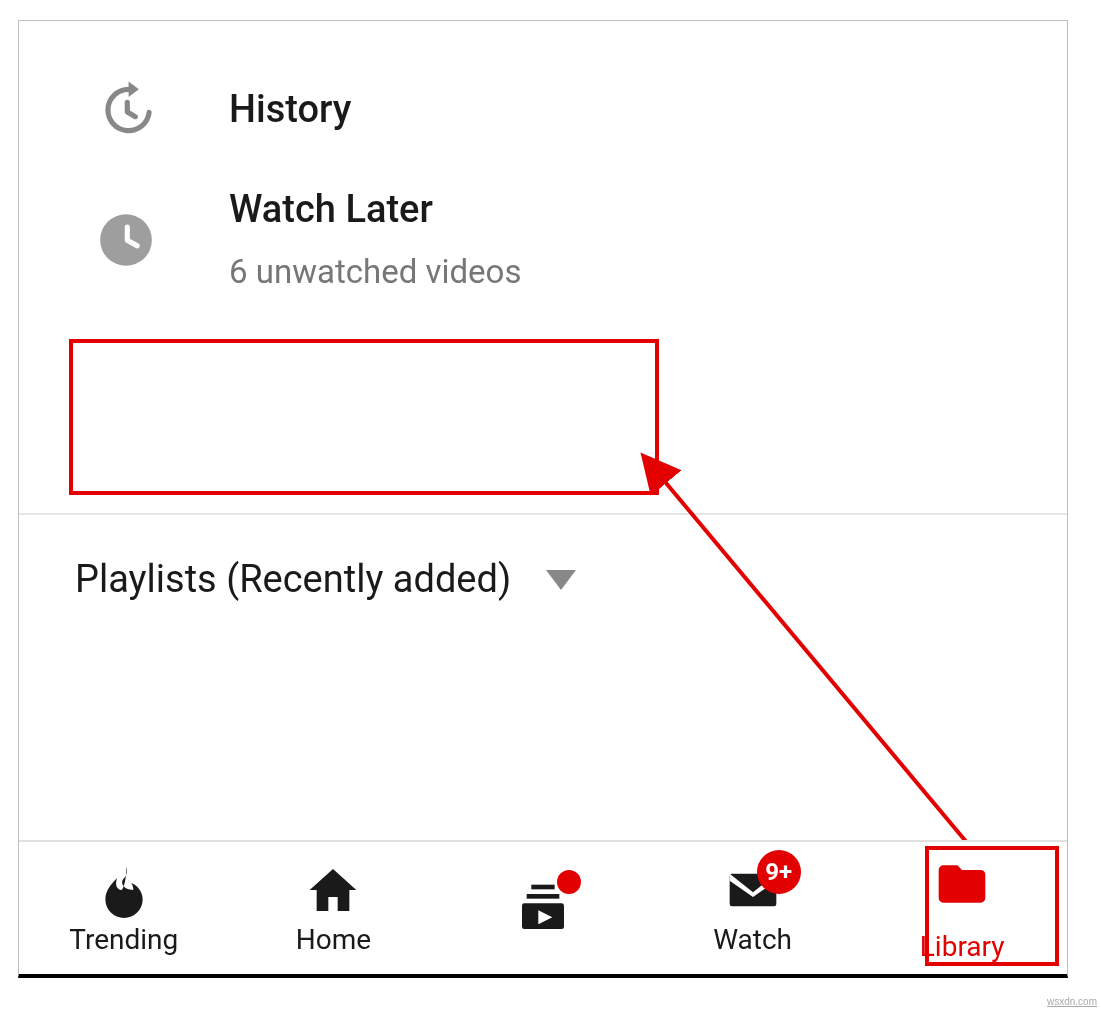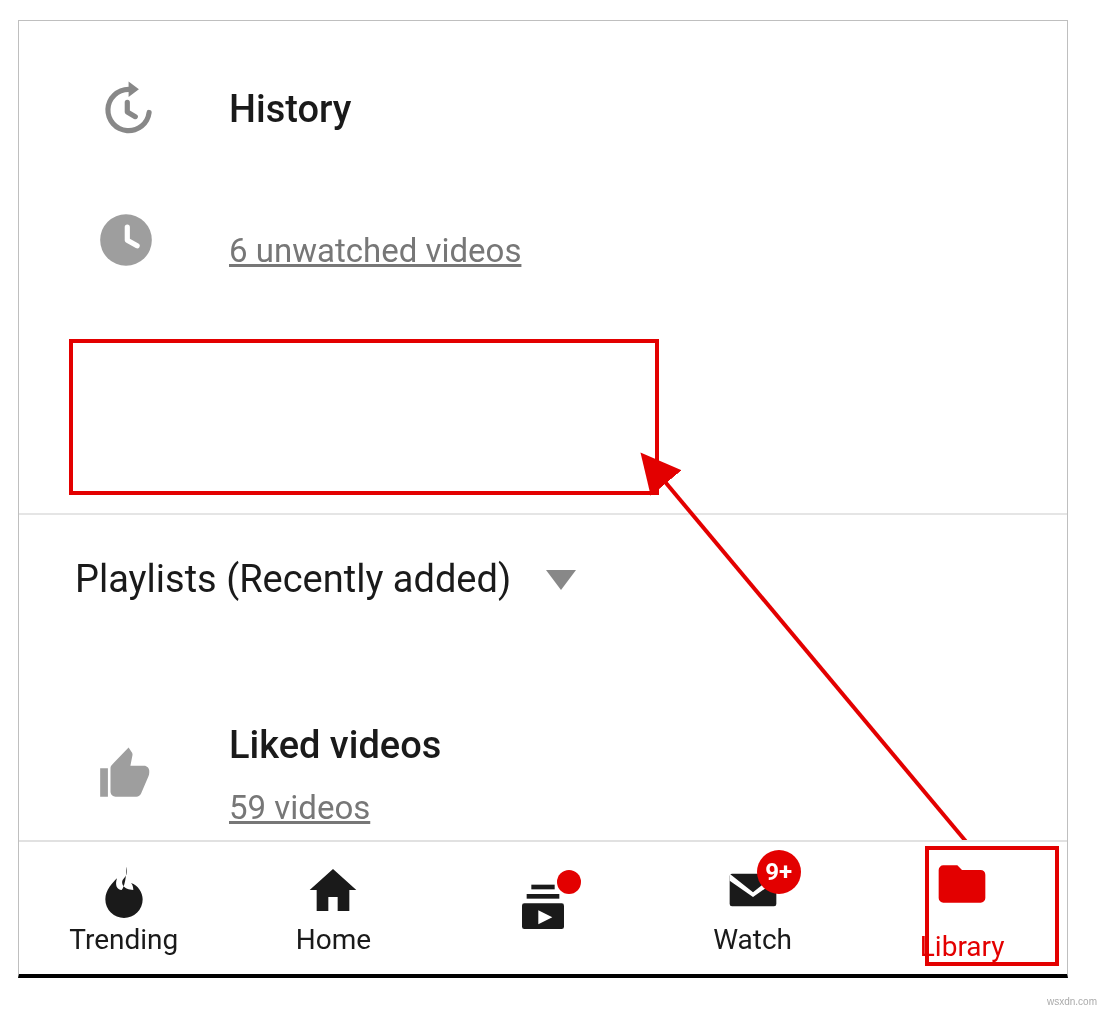--- a/index.html
+++ b/index.html
@@ -27,21 +27,20 @@
   .row .icon { width:62px; height:62px; flex:0 0 62px; margin-right:72px; }
   .row .txt { display:flex; flex-direction:column; }
   .title {
     font: 500 38px/1.1 Roboto, Arial, sans-serif;
     color:#1a1a1a;
   }
   .sub {
     font: 400 33px/1.2 Roboto, Arial, sans-serif;
     color:#777;
     margin-top:21px;
-    text-decoration:underline;
   }
   .row-history { height:90px; margin-top:44px;text-align:center; }
   .row-myvideos { height:90px; margin-top:44px; }
   .row-watchlater { height:150px; margin-top:10px; }
   .row-liked { height:150px; margin-top:40px; }
 
   .hl-box1 {
     position:absolute;
     left:50px; top:318px;
     width:590px; height:156px;
@@ -129,21 +128,21 @@
     position:absolute;
     right:30px; bottom:30px;
     font:italic 700 30px/1 Arial, sans-serif;
     color:#8FBF3F;
     letter-spacing:1px;
     user-select:none;
     opacity:.9;
   }
   .footnote {
     position:absolute; right:4px; bottom:2px;
-    font:10px Arial,sans-serif; color:#aaa;
+    font:10px Arial,sans-serif; color:#aaa;text-decoration:underline;
   }
 </style>
 </head>
 <body>
 
 <div class="frame">
   <div class="panel">
 
     <div class="section-top">
       <div class="row row-history">
@@ -160,47 +159,35 @@
 
 
       <div class="row row-watchlater">
         <span class="icon">
           <svg viewBox="0 0 24 24" width="62" height="62">
             <circle cx="12" cy="12" r="10" fill="#9e9e9e"></circle>
             <path fill="#fff" d="M12.5 6a1 1 0 0 1 1 1v4.5l3.3 1.9a1 1 0 1 1-1 1.74l-3.8-2.2a1 1 0 0 1-.5-.87V7a1 1 0 0 1 1-1z"></path>
           </svg>
         </span>
         <div class="txt">
+          <span class="title">Watch Later</span>
           <span class="sub">6 unwatched videos</span>
         </div>
       </div>
     </div>
 
     <div class="hl-box1"></div>
 
     <div class="divider"></div>
 
     <div class="playlists-head">
       <span class="htxt">Playlists (Recently added)</span>
       <span class="caret"></span>
     </div>
 
-    <div class="liked-block">
-      <div class="row row-liked">
-        <span class="icon">
-          <svg viewBox="0 0 24 24" width="62" height="62">
-            <path fill="#9e9e9e" d="M2 20h3V9H2v11zm19-10c0-1.1-.9-2-2-2h-5.3l.8-4 .03-.32c0-.41-.17-.79-.44-1.06L13 1 6.6 7.6C6.22 7.95 6 8.45 6 9v9c0 1.1.9 2 2 2h8c.83 0 1.54-.5 1.84-1.22l2.86-6.68c.2-.47.3-.97.3-1.5V10z"></path>
-          </svg>
-        </span>
-        <div class="txt">
-          <span class="title">Liked videos</span>
-          <span class="sub">59 videos</span>
-        </div>
-      </div>
-    </div>
 
     <svg class="arrow" viewBox="0 0 400 440">
       <defs>
         <marker id="ah" viewBox="0 0 10 10" refX="2" refY="5" markerWidth="10" markerHeight="10" orient="auto-start-reverse">
           <path d="M0 0L10 5L0 10z" fill="#e30000"></path>
         </marker>
       </defs>
       <line x1="350" y1="418" x2="22" y2="26" stroke="#e30000" stroke-width="4" marker-end="url(#ah)"></line>
     </svg>
 

